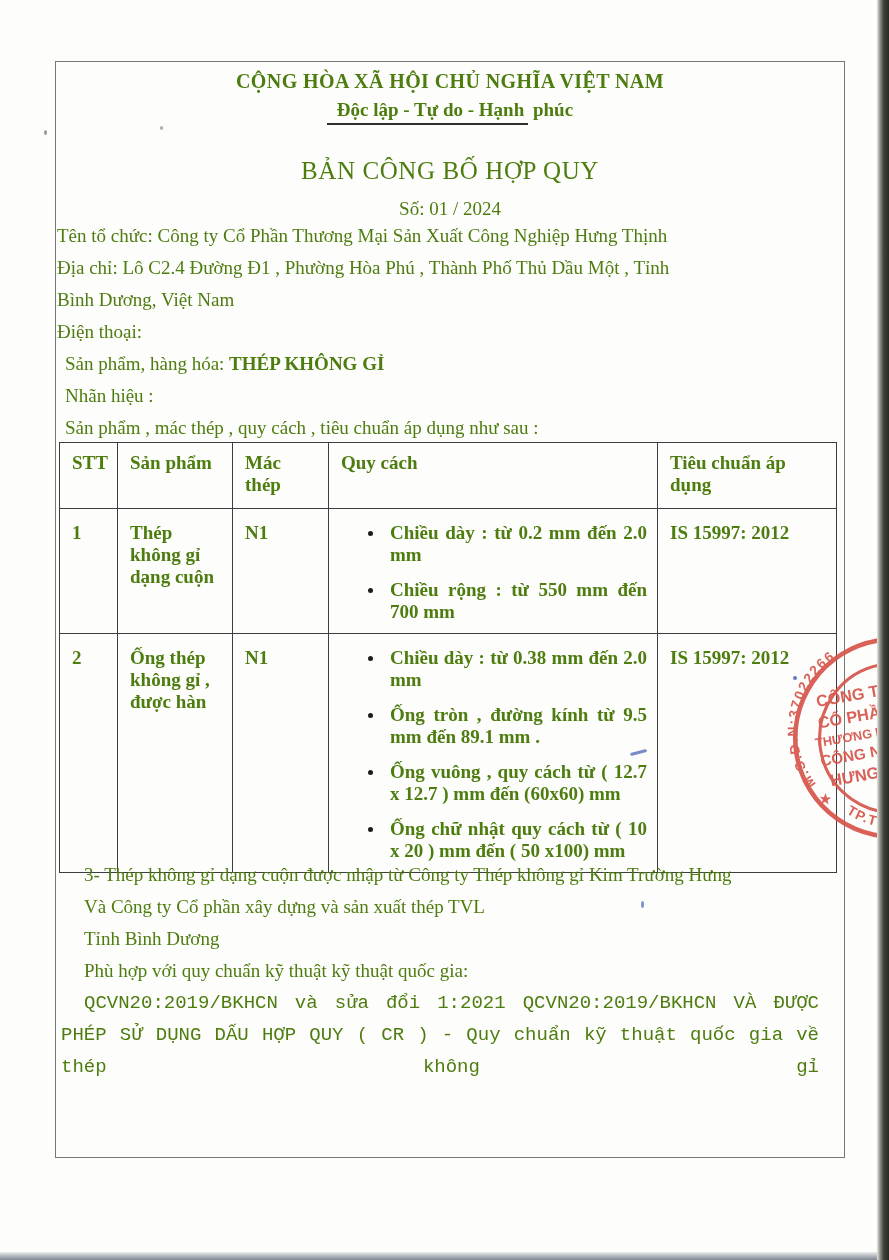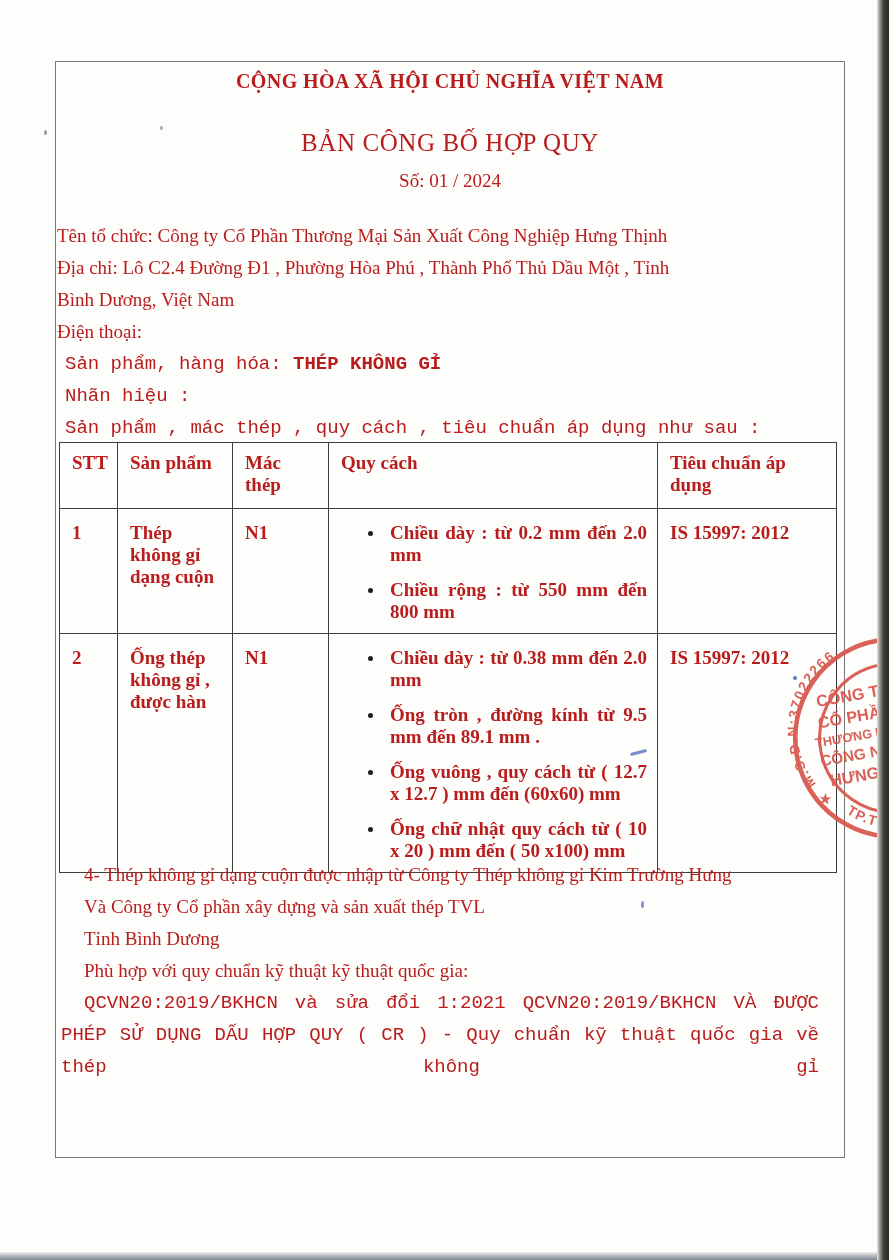--- a/index.html
+++ b/index.html
@@ -1,36 +1,36 @@
 <!DOCTYPE html>
 <html><head>
 <meta charset="utf-8">
 <style>
   html,body{margin:0;padding:0;background:#e9e9e9;}
   .page{
     position:relative; width:889px; height:1260px; margin:0 auto;
     background:#fdfdfb; overflow:hidden;
-    font-family:"Liberation Serif", serif; color:#b91c1c;
+    font-family:"Liberation Serif", serif; color:#4d7c0f;
   }
   
   .frame{
     position:absolute; left:55px; top:61px; width:790px; height:1097px;
     border:1.5px solid #77777a; box-sizing:border-box;
   }
   
   .hdr{position:absolute; top:8px; left:0; right:0; text-align:center;}
   .nat-title{font-size:20px; font-weight:bold; letter-spacing:.4px; margin:0;}
   .motto{font-size:19px; font-weight:bold; margin:6px 0 0 0;}
   .motto .ul{border-bottom:2px solid #2e2e2e; padding:0 4px 3px 10px;}
   .doc-title{font-size:25px; font-weight:normal; letter-spacing:.6px; margin:36px 0 0 0;}
   .doc-no{font-size:19px; margin:13px 0 0 0;}
   
   .info{position:absolute; top:158px; left:1px; right:20px; font-size:19px; line-height:32px;}
   .info p{margin:0; white-space:pre-line;}
-  .indent{padding-left:8px;font-family:Liberation Mono, monospace;}
+  .indent{padding-left:8px;}
   
   .tblwrap{position:absolute; top:380px; left:3px; width:777px;}
   table.products{border-collapse:collapse; width:777px; table-layout:fixed; font-size:19px;}
   table.products th, table.products td{
     border:1.6px solid #3e3e40; vertical-align:top; box-sizing:border-box;
     font-weight:bold; text-align:left;
   }
   table.products th{padding:9px 10px 12px 12px;}
   table.products td{padding:13px 8px 10px 12px;}
   td.c, th.c{text-align:center;}
@@ -60,20 +60,21 @@
 </style>
 </head>
 <body>
 
 <div class="page">
 
   <div class="frame">
 
     <div class="hdr">
       <p class="nat-title">CỘNG HÒA XÃ HỘI CHỦ NGHĨA VIỆT NAM</p>
+      <p class="motto"><span class="ul">Độc lập - Tự do - Hạnh</span> <span>phúc</span></p>
       <p class="doc-title">BẢN CÔNG BỐ HỢP QUY</p>
       <p class="doc-no">Số: 01 / 2024</p>
     </div>
 
     <div class="info">
       <p>Tên tổ chức: Công ty Cổ Phần Thương Mại Sản Xuất Công Nghiệp Hưng Thịnh</p>
       <p>Địa chỉ: Lô C2.4 Đường Đ1 , Phường Hòa Phú , Thành Phố Thủ Dầu Một , Tỉnh
 Bình Dương, Việt Nam</p>
       <p>Điện thoại:</p>
       <p class="indent"><span>Sản phẩm, hàng hóa:</span> <b>THÉP KHÔNG GỈ</b></p>
@@ -98,21 +99,21 @@
           <th>Quy cách</th>
           <th>Tiêu chuẩn áp dụng</th>
         </tr>
         <tr class="r1">
           <td class="c">1</td>
           <td class="just">Thép không gỉ dạng cuộn</td>
           <td class="c">N1</td>
           <td>
             <ul class="specs">
               <li>Chiều dày : từ 0.2 mm đến 2.0 mm</li>
-              <li>Chiều rộng : từ 550 mm đến 800 mm</li>
+              <li>Chiều rộng : từ 550 mm đến 700 mm</li>
             </ul>
           </td>
           <td>IS 15997: 2012</td>
         </tr>
         <tr class="r2">
           <td class="c">2</td>
           <td class="just">Ống thép không gỉ , được hàn</td>
           <td class="c">N1</td>
           <td>
             <ul class="specs">
@@ -122,21 +123,21 @@
               <li>Ống chữ nhật quy cách từ ( 10 x 20 ) mm đến ( 50 x100) mm</li>
             </ul>
           </td>
           <td>IS 15997: 2012</td>
         </tr>
       </tbody>
         </table>
     </div>
 
     <div class="notes">
-      <p class="n1">4-  Thép không gỉ dạng cuộn được nhập từ Công ty Thép không gỉ Kim Trường Hưng
+      <p class="n1">3-  Thép không gỉ dạng cuộn được nhập từ Công ty Thép không gỉ Kim Trường Hưng
 Và Công ty Cổ phần xây dựng và sản xuất thép TVL</p>
       <p>Tỉnh Bình Dương</p>
       <p>Phù hợp với quy chuẩn kỹ thuật kỹ thuật quốc gia:</p>
       <p class="reg">QCVN20:2019/BKHCN và sửa đổi 1:2021 QCVN20:2019/BKHCN VÀ ĐƯỢC PHÉP SỬ DỤNG DẤU HỢP QUY ( CR ) -  Quy chuẩn kỹ thuật quốc gia về thép không gỉ</p>
     </div>
 
   </div>
 
   <svg class="stamp" viewBox="0 0 220 220" width="224" height="224">
     <defs>

